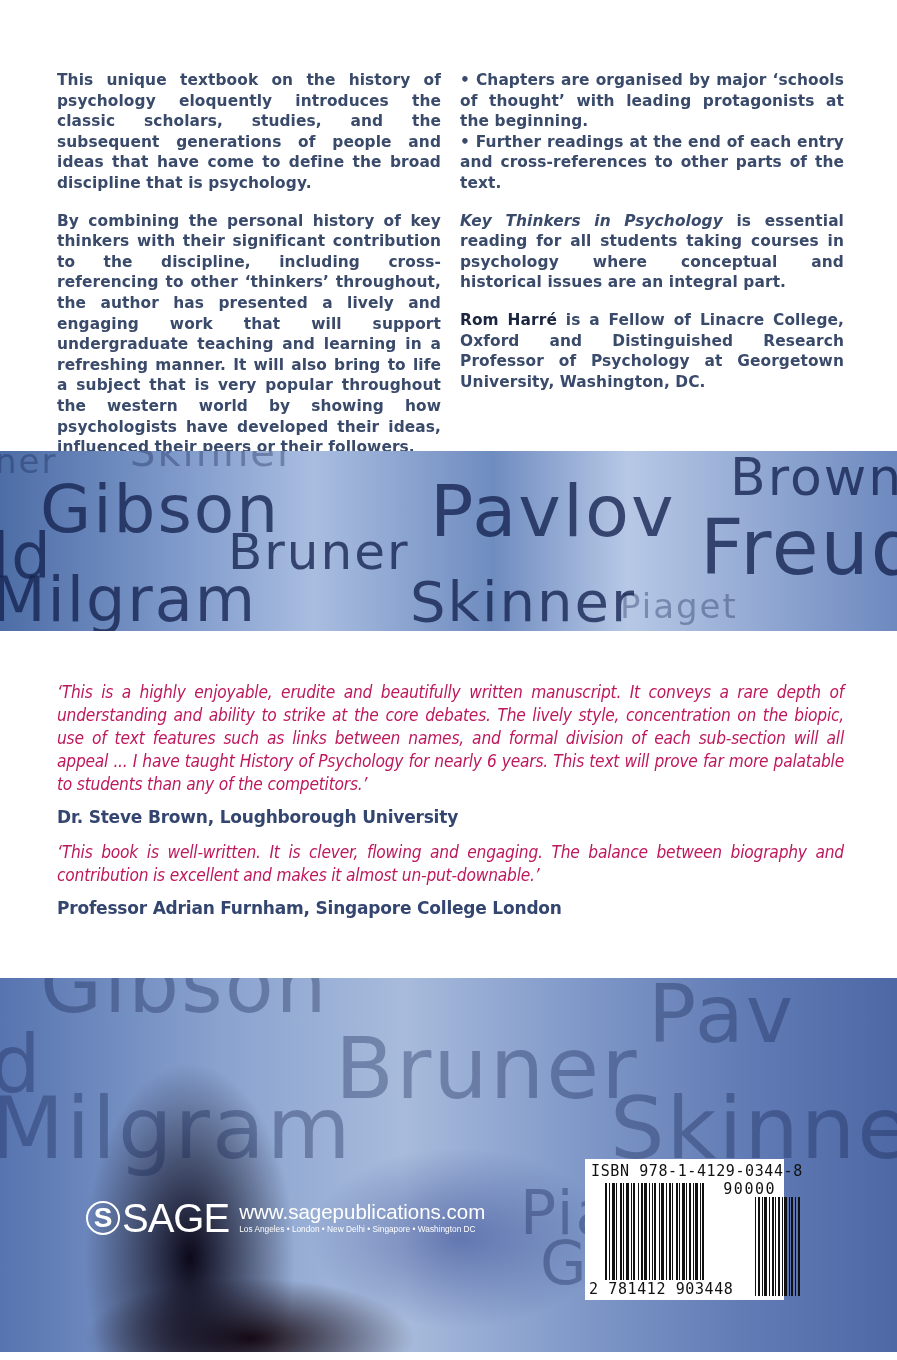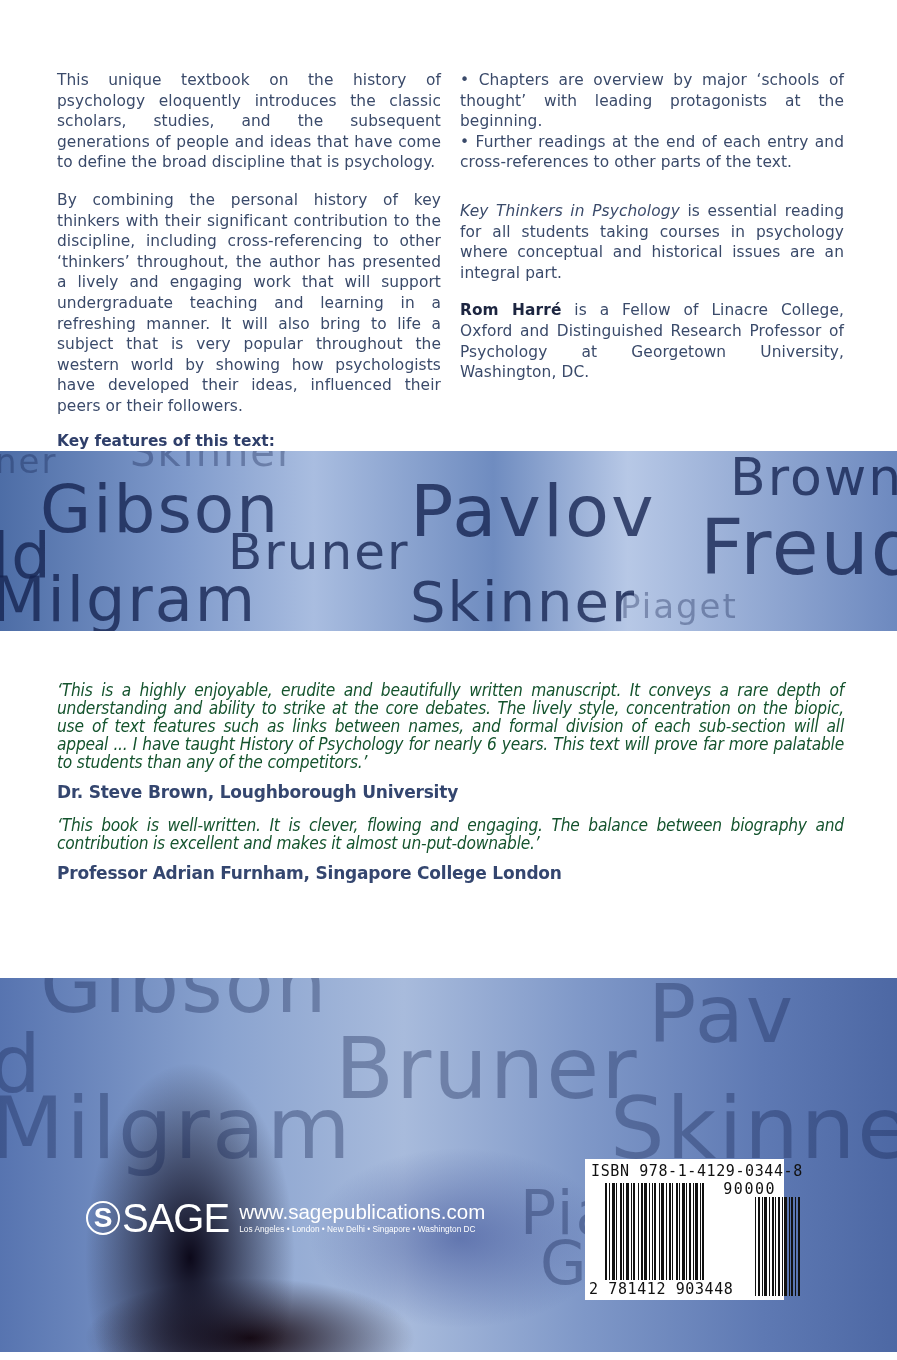--- a/index.html
+++ b/index.html
@@ -7,24 +7,24 @@
     width:897px; height:1360px; position:relative; overflow:hidden;
     background:#ffffff;
     font-family:"DejaVu Sans", sans-serif;
     color:#3a4a6a;
   }
   .col { position:absolute; top:70px; width:384px; }
   .col.left { left:57px; }
   .col.right { left:460px; }
   .col p {
     margin:0 0 17px 0; font-size:15.4px; line-height:20.6px;
-    text-align:justify; letter-spacing:0.1px;
+    text-align:justify; letter-spacing:0.1px;font-weight:bold;
   }
   .col p.bullet { margin:0; }
-  .col p.bullet.last { margin-bottom:28px; }
+  .col p.bullet.last { margin-bottom:17px; }
   .col .kf-heading {
     font-weight:bold; color:#2f3f6a; font-size:15.4px; margin-top:-2px;
   }
   .col em { font-style:italic; }
   .col b { color:#1c2540; }
 
   
   .banner {
     position:absolute; left:0; width:897px; overflow:hidden;
     background:
@@ -43,21 +43,21 @@
   .bottom-banner { top:978px; height:374px;
     background:
       radial-gradient(ellipse 140px 260px at 190px 280px, rgba(8,4,20,0.97), rgba(8,4,20,0) 75%),
       radial-gradient(ellipse 220px 80px at 250px 360px, rgba(20,4,10,0.95), rgba(20,4,10,0) 75%),
       radial-gradient(ellipse 200px 120px at 460px 260px, rgba(60,80,150,0.6), rgba(60,80,150,0) 75%),
       linear-gradient(90deg, #5774b0 0%, #8aa3cf 25%, #a8bbdc 45%, #7f98c8 65%, #5e79b3 85%, #4d68a4 100%);
   }
 
   .quotes { position:absolute; left:57px; top:681px; width:787px; }
   .quote {
-    font-style:italic; font-size:17.2px; line-height:18px; color:#14532d;
+    font-style:italic; font-size:17.2px; line-height:23px; color:#be185d;
     text-align:justify; margin:0; font-family:"DejaVu Sans Condensed","DejaVu Sans", sans-serif;
     letter-spacing:-0.2px;
   }
   .attrib {
     font-weight:bold; color:#34466f; font-size:17px; margin:11px 0 14px 0;
     font-family:"DejaVu Sans", sans-serif; letter-spacing:-0.2px;
   }
 
   
   .publisher { position:absolute; left:86px; top:1198px; display:flex; align-items:center; color:#fff; }
@@ -92,34 +92,34 @@
 </head>
 <body>
 
 <div class="col left">
   <p>This unique textbook on the history of psychology eloquently introduces the classic scholars, studies, and the subsequent generations of people and ideas that have come to define the broad discipline that is psychology.</p>
   <p>By combining the personal history of key thinkers with their significant contribution to the discipline, including cross-referencing to other ‘thinkers’ throughout, the author has presented a lively and engaging work that will support undergraduate teaching and learning in a refreshing manner. It will also bring to life a subject that is very popular throughout the western world by showing how psychologists have developed their ideas, influenced their peers or their followers.</p>
   <div class="kf-heading">Key features of this text:</div>
 </div>
 
 <div class="col right">
-  <p class="bullet">• Chapters are overview by major ‘schools of thought’ with leading protagonists at the beginning.</p>
+  <p class="bullet">• Chapters are organised by major ‘schools of thought’ with leading protagonists at the beginning.</p>
   <p class="bullet last">• Further readings at the end of each entry and cross-references to other parts of the text.</p>
   <p><em>Key Thinkers in Psychology</em><span> is essential reading for all students taking courses in psychology where conceptual and historical issues are an integral part.</span></p>
   <p><b>Rom Harré</b><span> is a Fellow of Linacre College, Oxford and Distinguished Research Professor of Psychology at Georgetown University, Washington, DC.</span></p>
 </div>
 
 <div class="banner top-banner">
   <span class="word faint" style="left:-5px;top:-10px;font-size:34px;">ner</span>
   <span class="word faint" style="left:130px;top:-22px;font-size:40px;">Skinner</span>
   <span class="word" style="left:40px;top:20px;font-size:66px;">Gibson</span>
   <span class="word" style="left:-8px;top:68px;font-size:62px;">ld</span>
   <span class="word" style="left:228px;top:72px;font-size:50px;">Bruner</span>
   <span class="word" style="left:-8px;top:112px;font-size:62px;">Milgram</span>
-  <span class="word" style="left:410px;top:18px;font-size:72px;">Pavlov</span>
+  <span class="word" style="left:430px;top:18px;font-size:72px;">Pavlov</span>
   <span class="word" style="left:410px;top:118px;font-size:56px;">Skinner</span>
   <span class="word" style="left:730px;top:-4px;font-size:52px;">Brown</span>
   <span class="word" style="left:700px;top:52px;font-size:76px;">Freud</span>
   <span class="word faint" style="left:620px;top:135px;font-size:34px;">Piaget</span>
 </div>
 
 <div class="quotes">
   <p class="quote">‘This is a highly enjoyable, erudite and beautifully written manuscript. It conveys a rare depth of understanding and ability to strike at the core debates. The lively style, concentration on the biopic, use of text features such as links between names, and formal division of each sub-section will all appeal ... I have taught History of Psychology for nearly 6 years. This text will prove far more palatable to students than any of the competitors.’</p>
   <div class="attrib">Dr. Steve Brown, Loughborough University</div>
   <p class="quote">‘This book is well-written. It is clever, flowing and engaging. The balance between biography and contribution is excellent and makes it almost un-put-downable.’</p>

